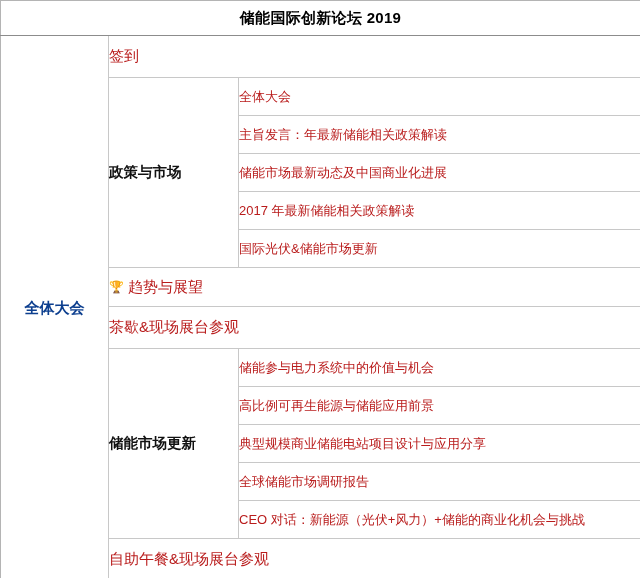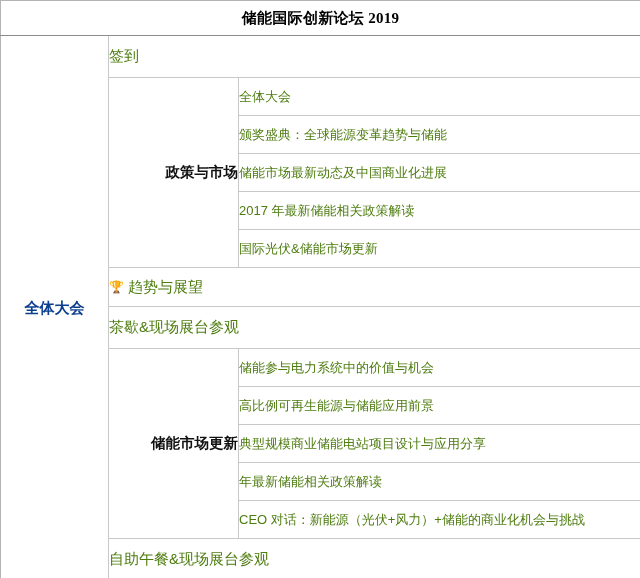--- a/index.html
+++ b/index.html
@@ -27,43 +27,42 @@
   .title-cell {
     text-align: center;
     font-weight: bold;
     font-size: 15px;
     height: 34px;
     border-top: 1px solid #b4b4b4 !important;
     border-left: 1px solid #b4b4b4 !important;
     border-right: 1px solid #b4b4b4 !important;
     border-bottom: 1px solid #8c8c8c !important;
     letter-spacing: 0.3px;
-    font-family: Liberation Serif, serif;
   }
   .track-cell {
     width: 108px;
     text-align: center;
     font-weight: bold;
     font-size: 15px;
     color: #0d3f8f;
     border-left: 1px solid #b4b4b4 !important;
   }
   .section-cell {
     width: 130px;
-    text-align: right;
+    text-align: left;
     font-weight: bold;
     font-size: 14.5px;
     color: #111111;
   }
   .item-cell {
     padding: 0 0 0 12px;
     font-size: 13px;
     height: 37px;
     line-height: 1.35;
-    color: #4d7c0f;
+    color: #b91c1c;
     margin-left: 17px;
   }
   .wide-item {
     font-size: 15px;
     padding-left: 14px;
     height: 41px;
   }
   .wide-item-bold {
     font-size: 15px;
     padding-left: 14px;
@@ -100,21 +99,21 @@
     <tr>
       <td class="track-cell right-edge-none" rowspan="14">全体大会</td>
       <td class="item-cell wide-item right-edge" colspan="2">签到</td>
     </tr>
 
     <tr>
       <td class="section-cell" rowspan="5">政策与市场</td>
       <td class="item-cell right-edge">全体大会</td>
     </tr>
     <tr>
-      <td class="item-cell right-edge">颁奖盛典：全球能源变革趋势与储能</td>
+      <td class="item-cell right-edge">主旨发言：年最新储能相关政策解读</td>
     </tr>
     <tr>
       <td class="item-cell right-edge">储能市场最新动态及中国商业化进展</td>
     </tr>
     <tr>
       <td class="item-cell right-edge">2017 年最新储能相关政策解读</td>
     </tr>
     <tr>
       <td class="item-cell right-edge">国际光伏&amp;储能市场更新</td>
     </tr>
@@ -136,21 +135,21 @@
       <td class="section-cell" rowspan="5">储能市场更新</td>
       <td class="item-cell right-edge">储能参与电力系统中的价值与机会</td>
     </tr>
     <tr>
       <td class="item-cell right-edge">高比例可再生能源与储能应用前景</td>
     </tr>
     <tr>
       <td class="item-cell right-edge">典型规模商业储能电站项目设计与应用分享</td>
     </tr>
     <tr>
-      <td class="item-cell right-edge">年最新储能相关政策解读</td>
+      <td class="item-cell right-edge">全球储能市场调研报告</td>
     </tr>
     <tr>
       <td class="item-cell right-edge">CEO 对话：新能源（光伏+风力）+储能的商业化机会与挑战</td>
     </tr>
 
     <tr>
       <td class="item-cell wide-item right-edge" colspan="2">自助午餐&amp;现场展台参观</td>
     </tr>
   </tbody>
 </table>

